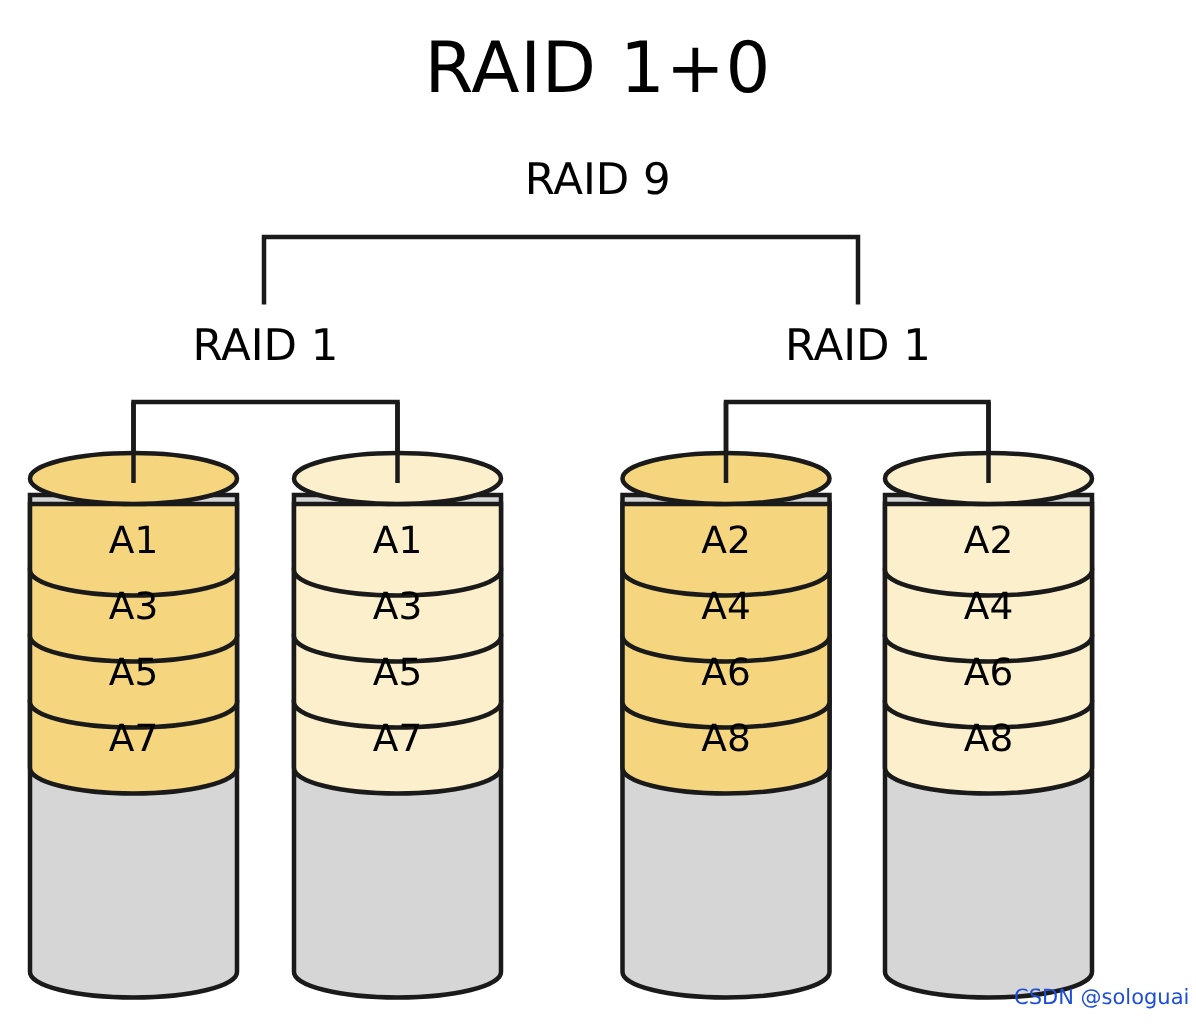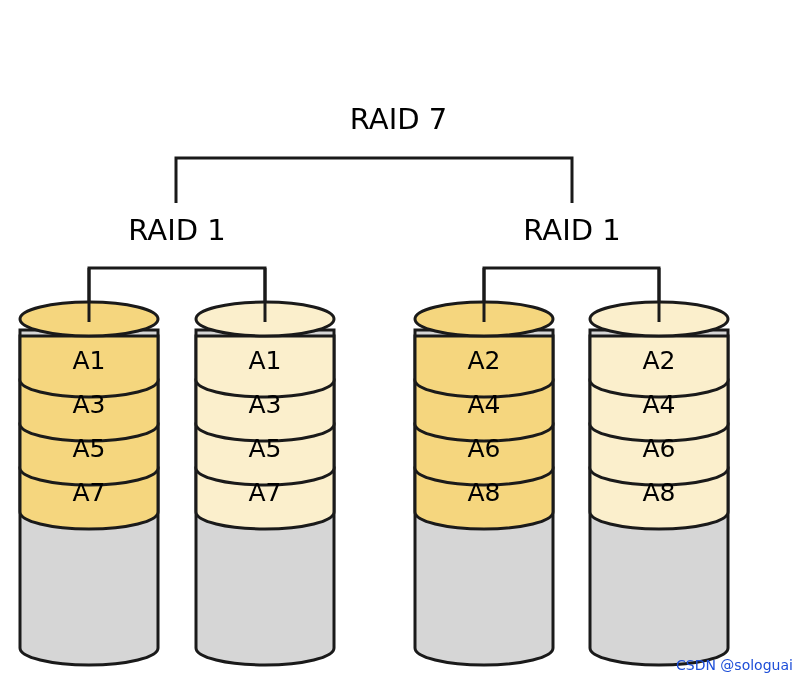--- a/index.html
+++ b/index.html
@@ -71,22 +71,23 @@
     font-size: 14px;
     color: #1d4ed8;
     white-space: pre;
   }
 </style>
 </head>
 <body>
 
 <div id="stage">
 
+  <div class="txt" id="title">RAID 1+0</div>
 
-  <div class="txt" id="raid0-label">RAID 7</div>
+  <div class="txt" id="raid0-label">RAID 9</div>
 
   <div class="txt raid1-label" id="raid1-left-label">RAID 1</div>
 
   <div class="txt raid1-label" id="raid1-right-label">RAID 1</div>
 
   <svg id="art" viewBox="0 0 797 684" xmlns="http://www.w3.org/2000/svg">
 
     <g fill="none" stroke="#1a1a1a" stroke-width="3">
       <path d="M176 203 L176 158 L572 158 L572 203"></path>
     </g>

